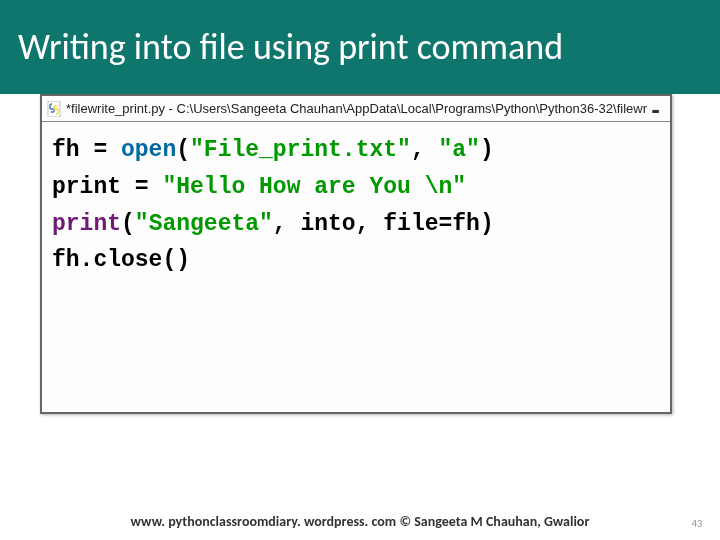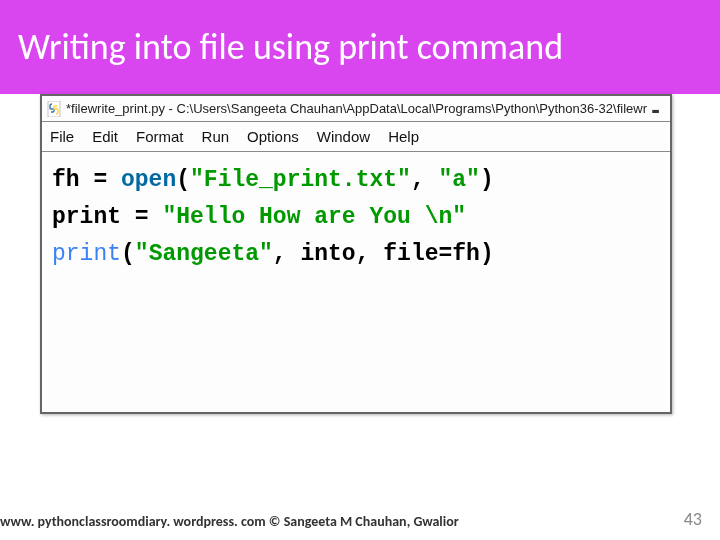--- a/index.html
+++ b/index.html
@@ -1,34 +1,34 @@
 <!DOCTYPE html>
 <html><head>
 <meta charset="utf-8">
 <style>
   * { margin: 0; padding: 0; box-sizing: border-box; }
   html, body { width: 720px; height: 540px; font-family: Calibri, Arial, sans-serif; background: #fff; }
   .slide { width: 720px; height: 540px; background: #fff; position: relative; }
-  .title-bar { height: 94px; background: #d946ef; display: flex; align-items: center; padding: 0 18px; }
+  .title-bar { height: 94px; background: #0f766e; display: flex; align-items: center; padding: 0 18px; }
   .title-text { color: #fff; font-size: 36px; font-weight: 400; }
   .content { position: absolute; top: 94px; left: 40px; }
   .editor { width: 632px; height: 320px; border: 2px solid #666; background: #fdfdfd; box-shadow: 1px 1px 3px rgba(0,0,0,0.3); }
   .titlebar { height: 26px; border-bottom: 1px solid #888; display: flex; align-items: center; padding: 0 4px; gap: 4px; font-family: "Segoe UI", Tahoma, sans-serif; font-size: 13px; color: #222; }
   .py-icon { width: 16px; height: 16px; display: flex; align-items: center; justify-content: center; }
   .py-icon svg { width: 16px; height: 16px; }
   .wtitle { white-space: nowrap; overflow: hidden; }
   .sysbtn { margin-left: auto; font-size: 26px; font-weight: 700; color: #333; line-height: 10px; padding-right: 6px; }
   .menubar { height: 30px; border-bottom: 1px solid #888; display: flex; align-items: center; gap: 18px; padding: 0 8px; font-family: "Segoe UI", Tahoma, sans-serif; font-size: 15px; color: #111; }
   .codearea { padding: 10px 10px; font-family: "Courier New", monospace; font-size: 23px; font-weight: 700; line-height: 1.6; color: #000; }
   .kw-builtin { color: #0369a1; font-weight: 700; font-family: Liberation Mono, monospace; }
-  .kw-orange { color: #3b82f6; font-weight: 400; }
+  .kw-orange { color: #701a75; font-weight: 700; }
   .str { color: #009900; font-weight: 700; }
   .footer { position: absolute; bottom: 10px; left: 0; width: 720px; display: flex; align-items: center; }
-  .footer-text { flex: 1; font-size: 14px; font-weight: 700; color: #333; }
-  .page-num { position: absolute; right: 18px; bottom: 10px; font-size: 18px; color: #888; }
+  .footer-text { flex: 1; text-align: center; font-size: 14px; font-weight: 700; color: #333; }
+  .page-num { position: absolute; right: 18px; bottom: 10px; font-size: 10px; color: #888; }
 </style>
 </head>
 <body>
 
 <div class="slide">
   <div class="title-bar">
     <div class="title-text">Writing into file using print command</div>
   </div>
 
   <div class="content">
@@ -37,33 +37,25 @@
         <span class="py-icon">
           <svg viewBox="0 0 16 16">
               <rect x="2" y="0" width="12" height="16" fill="#fff" stroke="#888" stroke-width="0.5"></rect>
               <path d="M6 3 Q4 3 4 5 L4 7 Q4 8 5 8 L8 8 L8 10 Q8 11 7 11 L5 11" fill="none" stroke="#3776ab" stroke-width="1.4"></path>
               <path d="M10 13 Q12 13 12 11 L12 9 Q12 8 11 8 L8 8 L8 6 Q8 5 9 5 L11 5" fill="none" stroke="#ffd43b" stroke-width="1.4"></path>
             </svg>
         </span>
         <span class="wtitle">*filewrite_print.py - C:\Users\Sangeeta Chauhan\AppData\Local\Programs\Python\Python36-32\filewrite_print.py (3.6.5)*</span>
         <span class="sysbtn">-</span>
       </div>
-      <div class="menubar">
-        <span>File</span>
-        <span>Edit</span>
-        <span>Format</span>
-        <span>Run</span>
-        <span>Options</span>
-        <span>Window</span>
-        <span>Help</span>
-      </div>
       <div class="codearea">
         <div><span>fh = </span><span class="kw-builtin">open</span><span>(</span><span class="str">"File_print.txt"</span><span>, </span><span class="str">"a"</span><span>)</span></div>
         <div><span>print = </span><span class="str">"Hello How are You \n"</span></div>
         <div><span class="kw-orange">print</span><span>(</span><span class="str">"Sangeeta"</span><span>, into, file=fh)</span></div>
+        <div><span>fh.close()</span></div>
       </div>
     </div>
   </div>
 
   <div class="footer">
     <div class="footer-text">www. pythonclassroomdiary. wordpress. com ©  Sangeeta M Chauhan, Gwalior</div>
   </div>
   <div class="page-num">43</div>
 </div>
 

